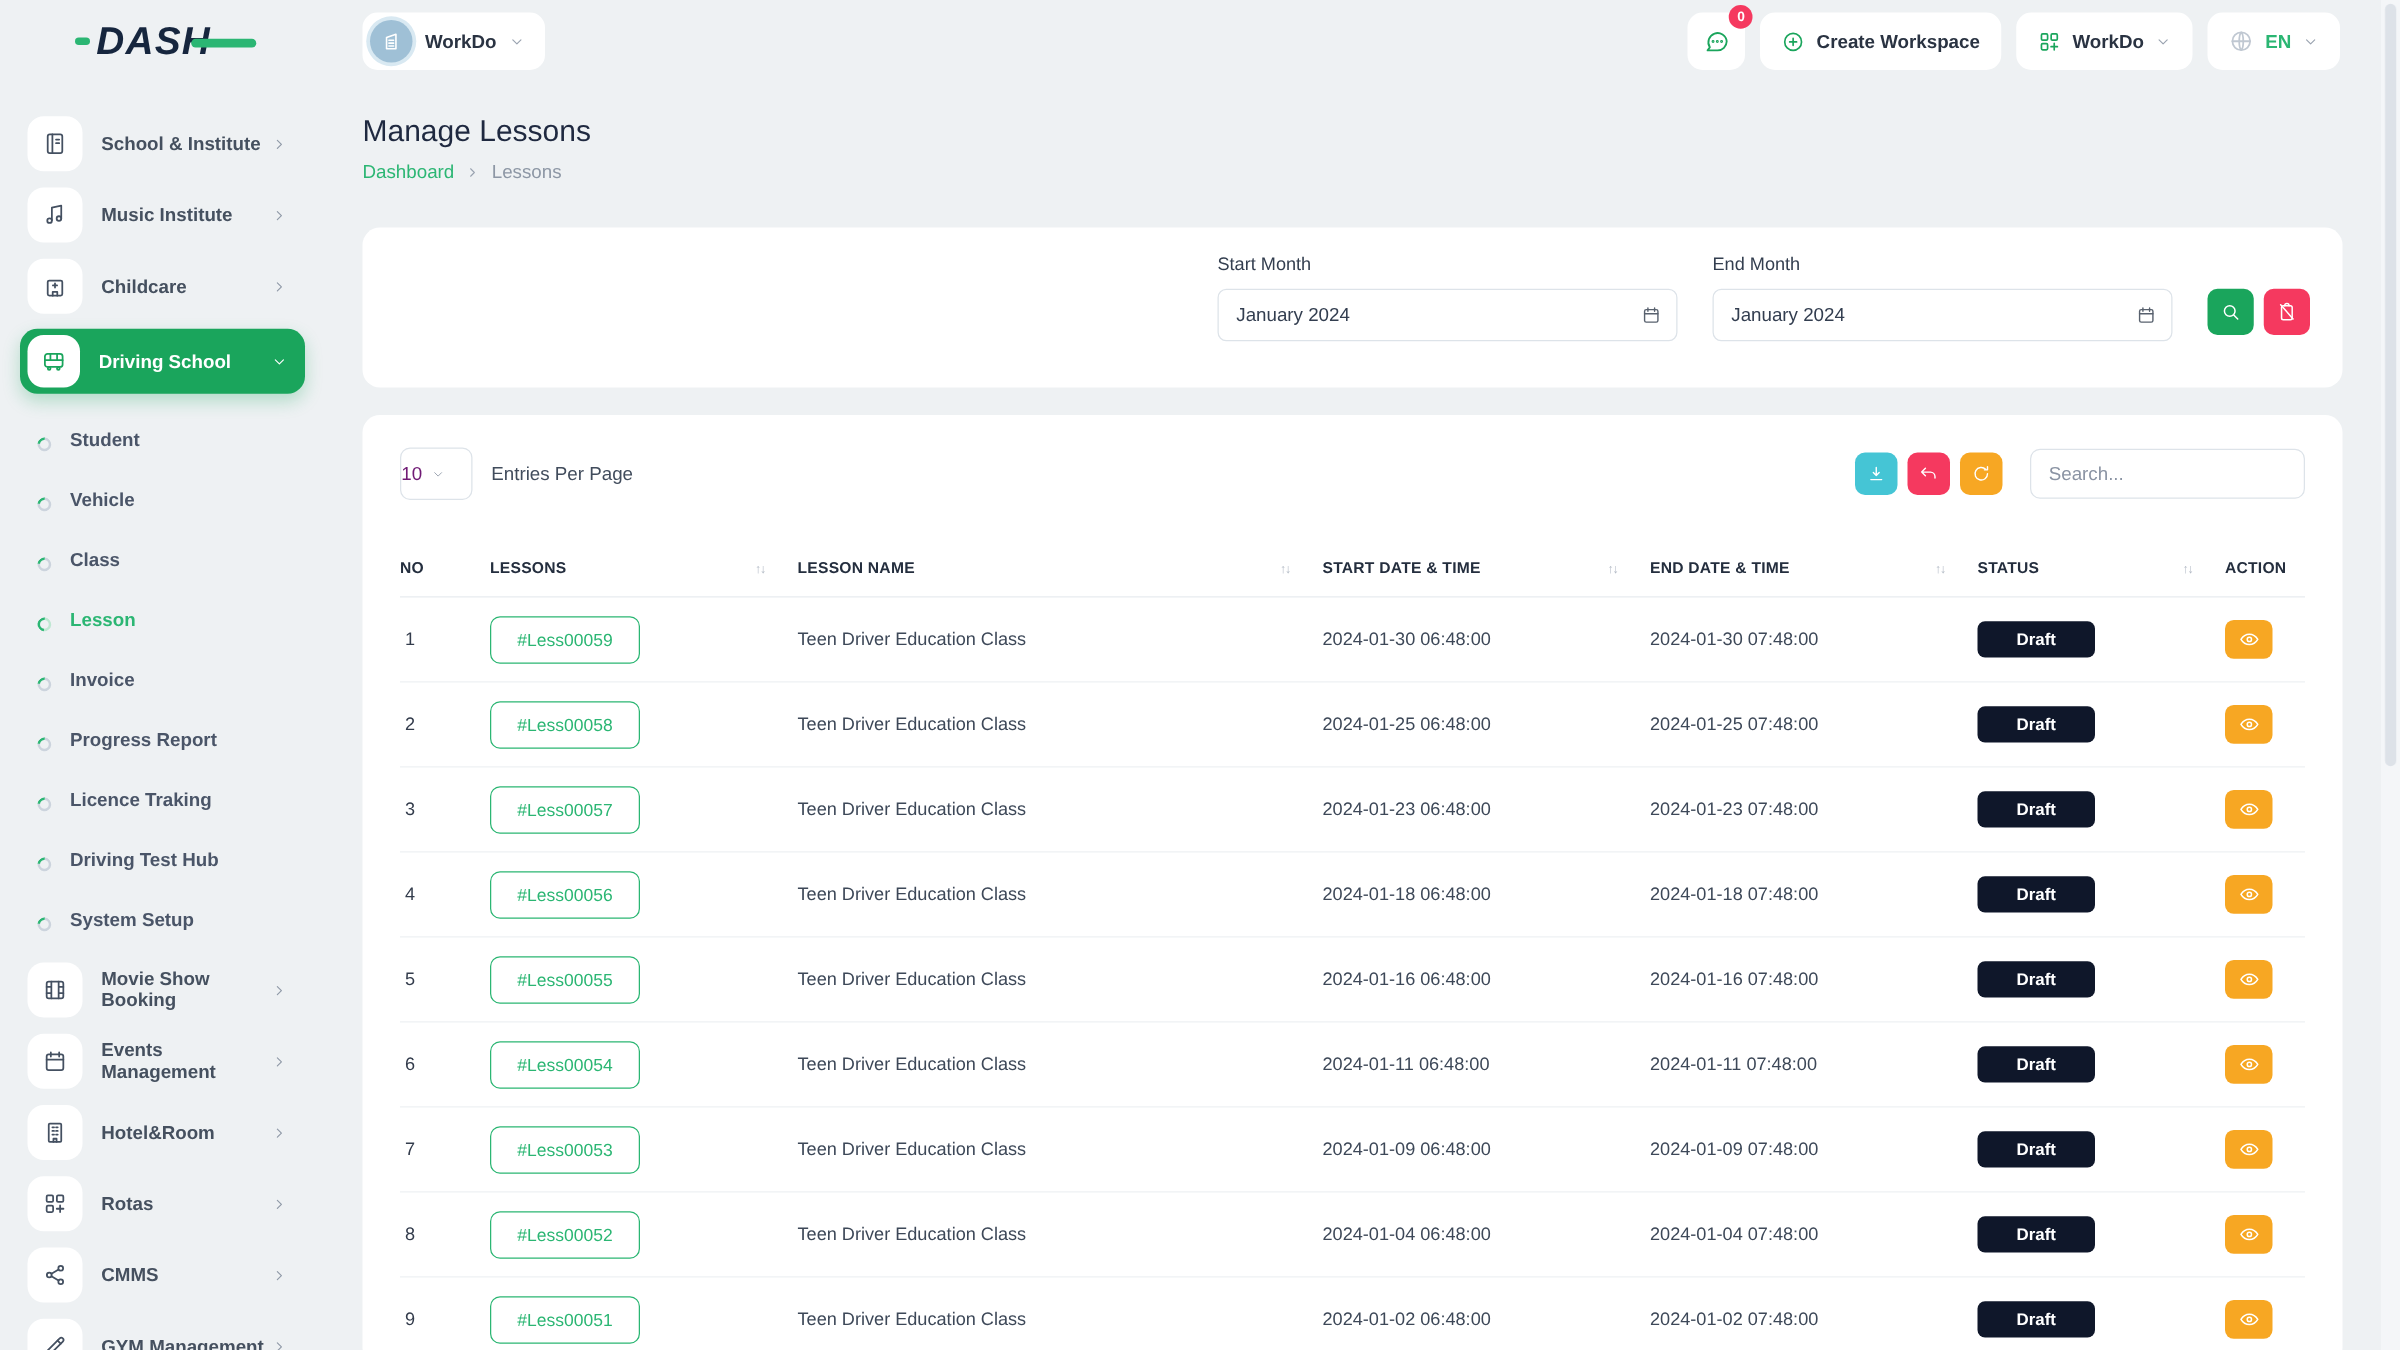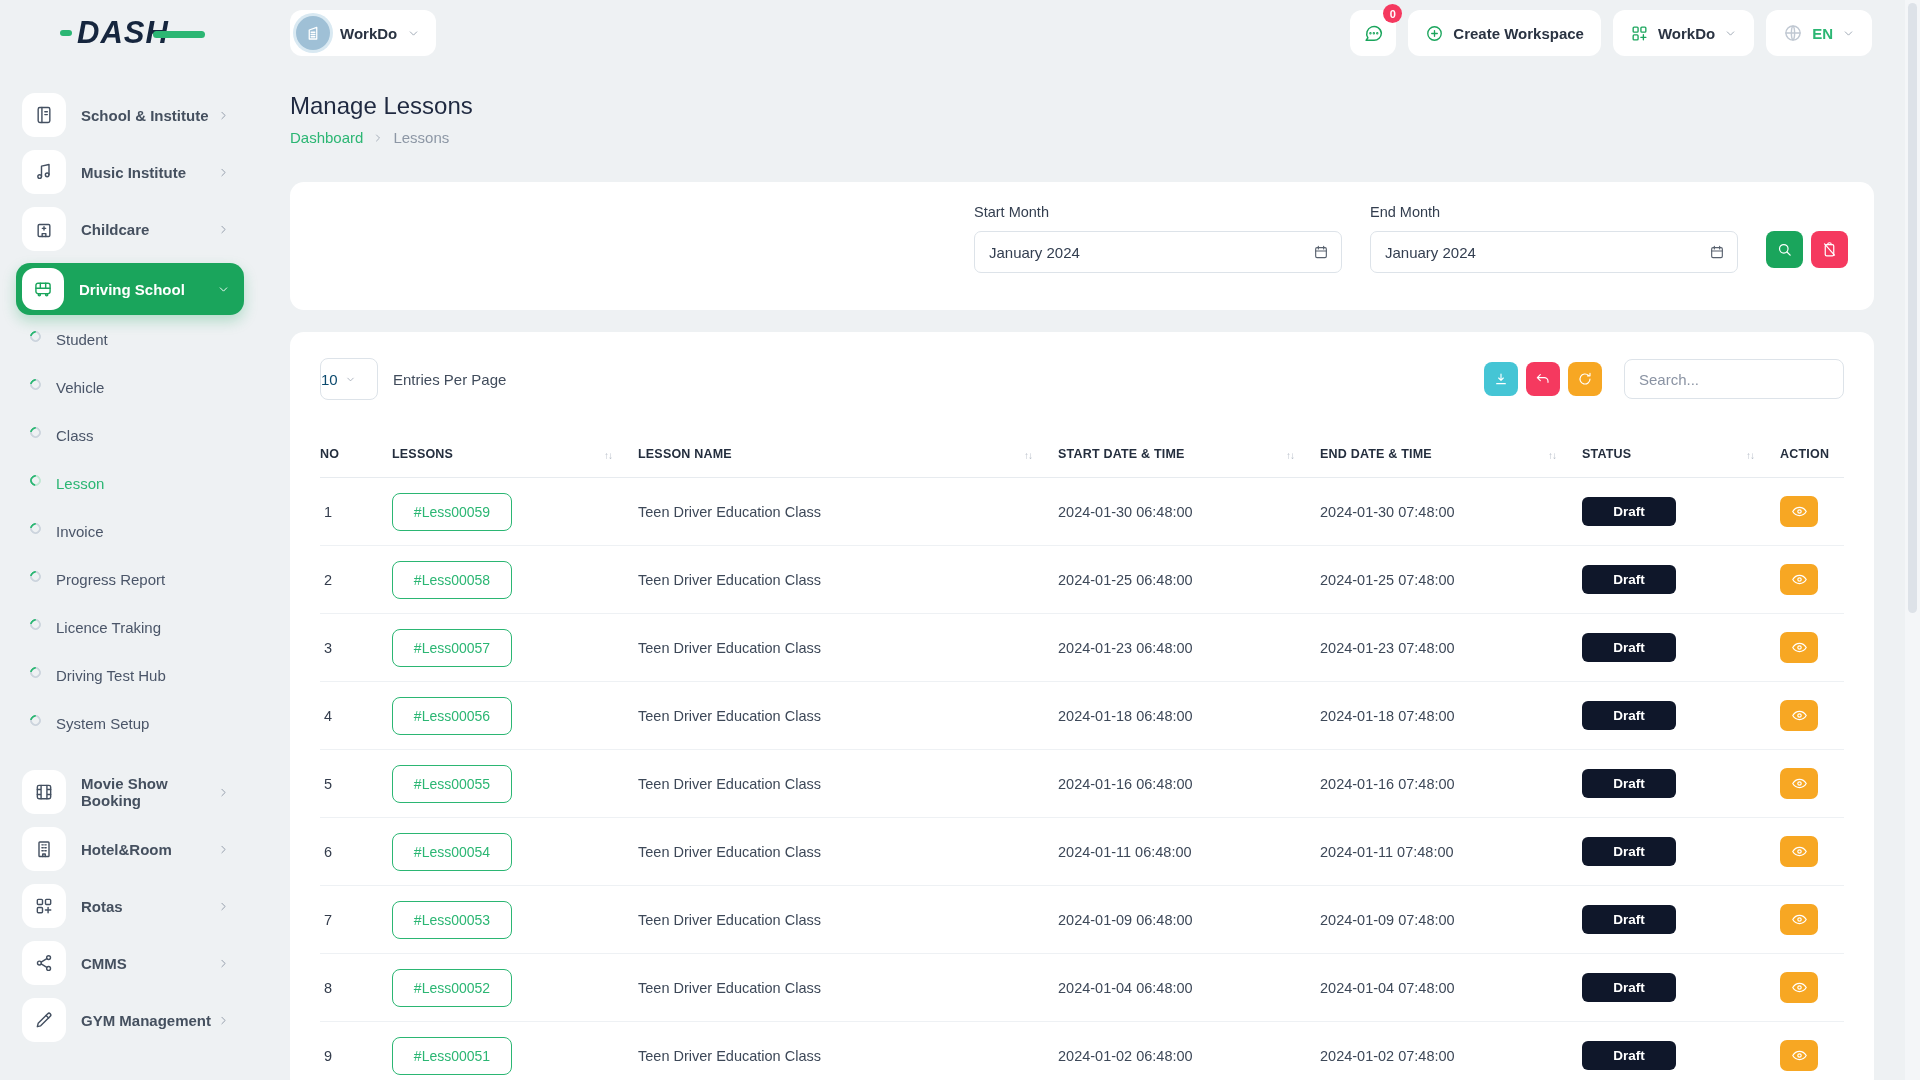--- a/index.html
+++ b/index.html
@@ -49,22 +49,22 @@
   .side-icon { width:44px; height:44px; border-radius:13px; background:#fff; color:#445061;
                display:flex; align-items:center; justify-content:center; flex:0 0 44px; }
   .side-icon svg { width:20px; height:20px; }
   .side-label { flex:1; margin-left:15px; font-size:15px; font-weight:600; color:#45505f; }
   .side-chevron { color:#8f99a7; } .side-chevron svg { width:13px; height:13px; }
   .side-item.active { background:#1aa55c; height:52px; margin:2px 0 12px;
                       box-shadow:0 6px 14px rgba(26,165,92,.28); }
   .side-item.active .side-icon { color:#1aa55c; width:42px; height:42px; flex-basis:42px; }
   .side-item.active .side-label, .side-item.active .side-chevron { color:#fff; }
   .side-sub { padding:4px 0 6px 2px; }
-  .sub-item { display:flex; align-items:flex-start; height:30px; margin-bottom:18px;
-              cursor:pointer; padding-left:12px; }
+  .sub-item { display:flex; align-items:flex-end; height:30px; margin-bottom:18px;
+              cursor:pointer; padding-left:12px;font-weight:bold; }
   .bullet { width:11px; height:11px; border-radius:50%; border:2px solid #ccd4dd;
             border-top-color:#2bb673; transform:rotate(-40deg); flex:0 0 11px; }
   .sub-label { margin-left:15px; font-size:15px; color:#4a5568; }
   .sub-item.active .sub-label { color:#2bb673; }
   .sub-item.active .bullet { border-color:#bfe7d2; border-top-color:#2bb673; border-left-color:#2bb673; }
 
   .main { flex:1; padding:26px 46px 0 28px; overflow:hidden; }
   .page-title { font-size:24px; font-weight:400; color:#1f2940; }
   .breadcrumb { display:flex; align-items:center; gap:9px; margin-top:9px; font-size:15px; }
   .bc-link { color:#2bb673; text-decoration:none; cursor:pointer; }
@@ -88,21 +88,21 @@
               display:flex; align-items:center; justify-content:center; color:#fff; }
   .icon-btn svg { width:17px; height:17px; }
   .icon-btn.green { background:#1aa55c; }
   .icon-btn.pink  { background:#f5395f; }
 
   
   .table-card { margin-top:22px; padding:26px 30px 0; height:760px; }
   .controls { display:flex; align-items:center; }
   .select { width:58px; height:42px; border:1px solid #dde3e9; border-radius:8px;
             display:flex; align-items:center; justify-content:flex-start; gap:7px;
-            font-size:15px; color:#0c4a6e; cursor:pointer; }
+            font-size:15px; color:#701a75; cursor:pointer; }
   .select .chev svg { width:11px; height:11px; }
   .entries-label { margin-left:15px; font-size:15px; color:#414c5c; }
   .controls-right { margin-left:auto; display:flex; align-items:center; gap:8px; }
   .tool-btn { width:34px; height:34px; border:none; border-radius:8px; cursor:pointer;
               display:flex; align-items:center; justify-content:center; color:#fff; }
   .tool-btn svg { width:16px; height:16px; }
   .tool-btn.cyan   { background:#45c5d5; }
   .tool-btn.pink   { background:#f5395f; }
   .tool-btn.orange { background:#f7a723; }
   .search-input { margin-left:14px; width:220px; height:40px; border:1px solid #dde3e9;
@@ -325,20 +325,34 @@
           <span class="side-label">Movie Show Booking</span>
           <span class="side-chevron">
             <svg viewBox="0 0 24 24" fill="none" stroke="currentColor" stroke-width="1.7" stroke-linecap="round" stroke-linejoin="round">
               <path d="M9 6l6 6-6 6"></path>
             </svg>
           </span>
         </div>
         <div class="side-item">
           <span class="side-icon">
             <svg viewBox="0 0 24 24" fill="none" stroke="currentColor" stroke-width="1.7" stroke-linecap="round" stroke-linejoin="round">
+              <rect x="4" y="5.5" width="16" height="15" rx="2"></rect>
+              <path d="M8 3.5v4M16 3.5v4M4 10.5h16"></path>
+            </svg>
+          </span>
+          <span class="side-label">Events Management</span>
+          <span class="side-chevron">
+            <svg viewBox="0 0 24 24" fill="none" stroke="currentColor" stroke-width="1.7" stroke-linecap="round" stroke-linejoin="round">
+              <path d="M9 6l6 6-6 6"></path>
+            </svg>
+          </span>
+        </div>
+        <div class="side-item">
+          <span class="side-icon">
+            <svg viewBox="0 0 24 24" fill="none" stroke="currentColor" stroke-width="1.7" stroke-linecap="round" stroke-linejoin="round">
               <rect x="6" y="3.5" width="12" height="17.5" rx="1"></rect>
               <path d="M9.5 7h1.6M13 7h1.6M9.5 10.5h1.6M13 10.5h1.6M9.5 14h1.6M13 14h1.6M10.5 21v-3h3v3"></path>
             </svg>
           </span>
           <span class="side-label">Hotel&amp;Room</span>
           <span class="side-chevron">
             <svg viewBox="0 0 24 24" fill="none" stroke="currentColor" stroke-width="1.7" stroke-linecap="round" stroke-linejoin="round">
               <path d="M9 6l6 6-6 6"></path>
             </svg>
           </span>

